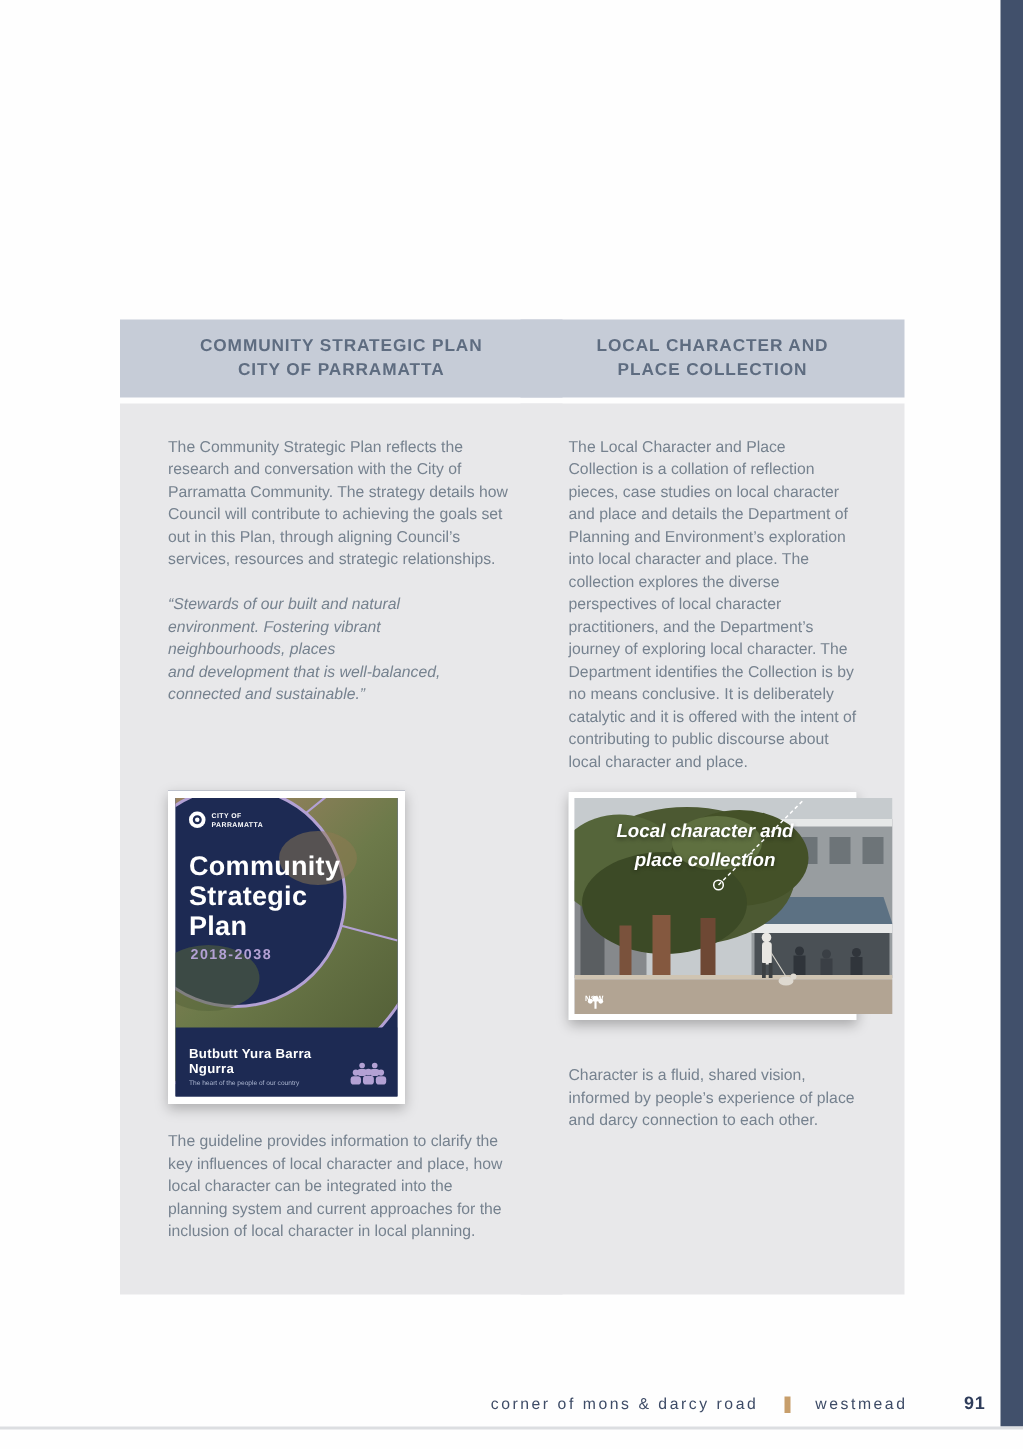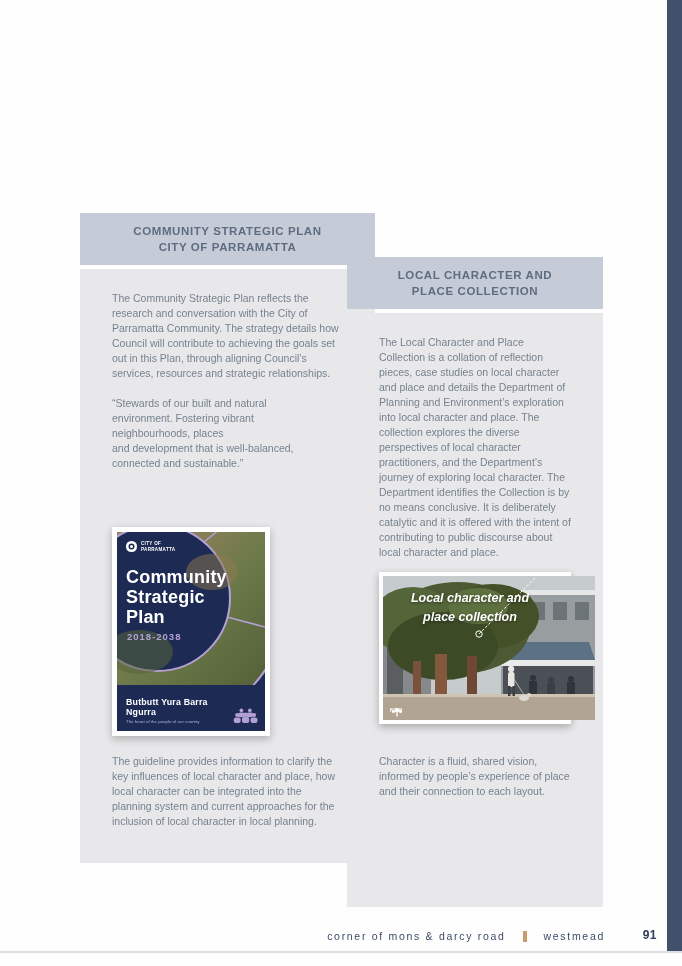--- a/index.html
+++ b/index.html
@@ -5,27 +5,27 @@
   html,body{margin:0;padding:0;}
   body{width:682px;height:966px;background:#ffffff;font-family:"Liberation Sans","DejaVu Sans",sans-serif;}
   .page{position:relative;width:682px;height:966px;background:#fefefe;overflow:hidden;}
 
   
   .accent-bar{position:absolute;top:0;right:0;width:15px;height:951px;background:#41506b;}
 
   
   .column{position:absolute;top:213px;width:295px;}
   .col-left{left:80px;}
-  .col-right{left:347px;width:256px;margin-top:44px;}
+  .col-right{left:347px;width:256px;}
   .col-header{height:52px;background:#c6ccd7;display:flex;align-items:center;justify-content:center;}
   .col-header h2{margin:0;font-size:11.5px;font-weight:600;letter-spacing:.6px;color:#5e6c80;text-align:center;line-height:1.4;white-space:pre-line;}
   .col-panel{margin-top:4px;height:594px;background:#e8e8ea;padding:22px 32px 0;box-sizing:border-box;}
 
   .body-text{margin:0;font-size:10.5px;line-height:1.43;color:#76828f;}
-  .quote{margin:15px 0 0;font-size:10.5px;line-height:1.43;color:#76828f;white-space:pre-line;}
+  .quote{margin:15px 0 0;font-size:10.5px;line-height:1.43;color:#76828f;font-style:italic;white-space:pre-line;}
   .caption{margin:18px 0 0;font-size:10.5px;line-height:1.43;color:#76828f;}
   .col-right .caption{margin-top:30px;}
 
   figure{margin:0;}
   .cover-figure{margin-top:56px;display:flex;justify-content:flex-start;}
   .cover{position:relative;width:148px;height:199px;background:#1d2a53;border:5px solid #fff;box-shadow:0 3px 8px rgba(0,0,0,.25);}
   .cover svg.cover-art{position:absolute;left:0;top:0;}
   .cover-logo{position:absolute;top:9px;left:9px;display:flex;align-items:center;gap:4px;}
   .cover-logo-mark{width:11px;height:11px;border-radius:50%;background:#fff;box-shadow:inset 0 0 0 2.5px #fff, inset 0 0 0 4px #1d2a53;}
   .cover-logo-text{font-size:4.6px;font-weight:bold;color:#fff;letter-spacing:.3px;line-height:1.3;white-space:pre-line;}
@@ -183,21 +183,21 @@
                   <circle cx="3.5" cy="4.5" r="1.6"></circle>
                   <circle cx="10.5" cy="4.5" r="1.6"></circle>
                 <rect x="6.3" y="5" width="1.4" height="4.5"></rect>
               </g>
             </svg>
             <span class="nsw-logo-text">NSW</span>
           </div>
         </div>
       </figure>
 
-      <p class="caption">Character is a fluid, shared vision, informed by people’s experience of place and their connection to each layout.</p>
+      <p class="caption">Character is a fluid, shared vision, informed by people’s experience of place and darcy connection to each other.</p>
     </div>
   </section>
 
   <div class="footer-rule"></div>
   <div class="footer-text">
     <span>corner of mons &amp; darcy road</span>
     <span class="footer-sep"></span>
     <span>westmead</span>
   </div>
   <div class="page-number">91</div>

